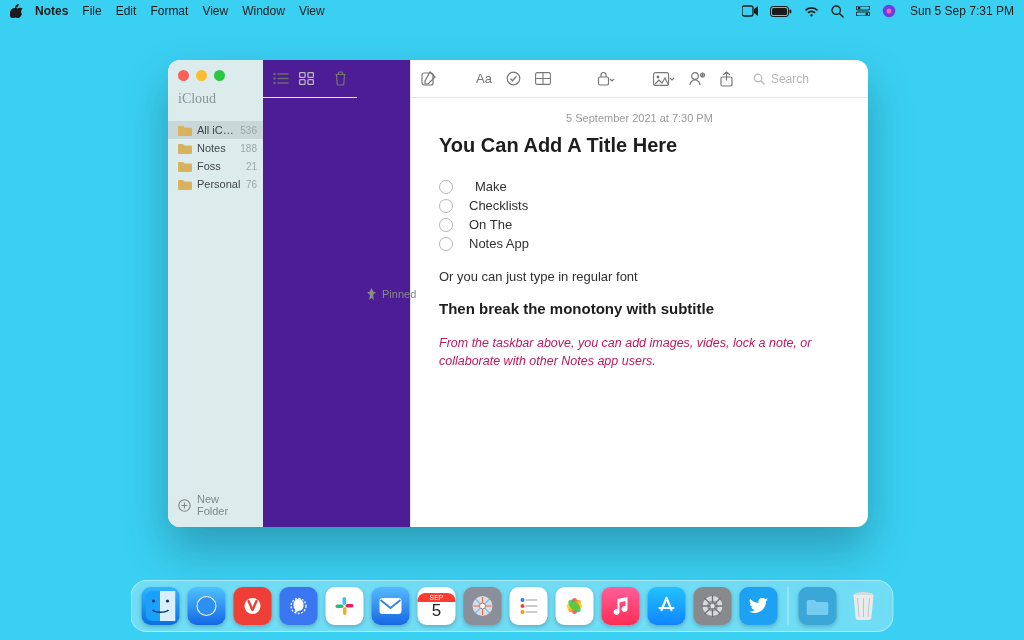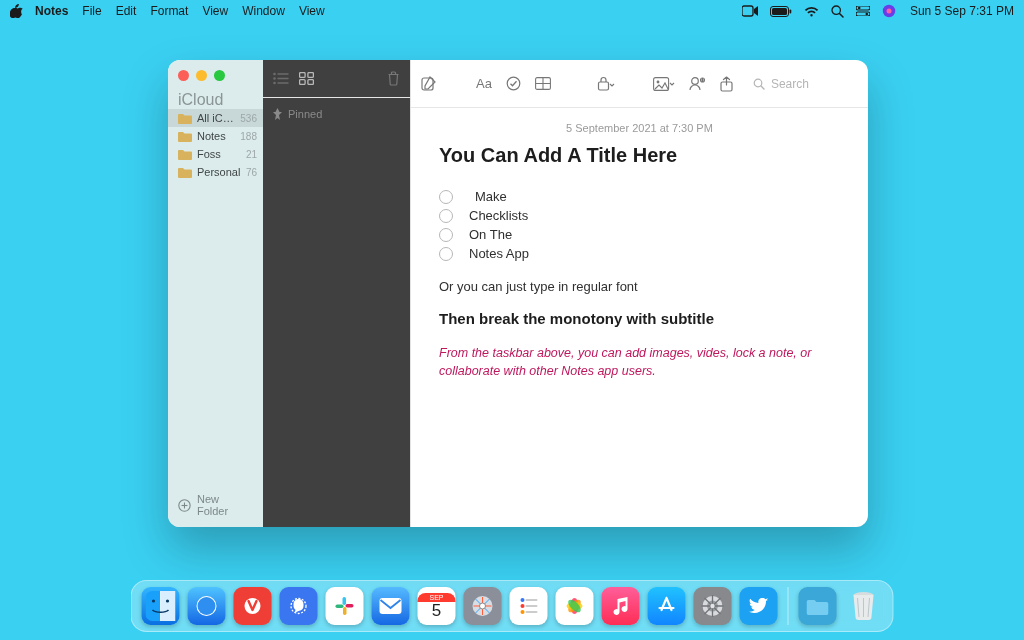--- a/index.html
+++ b/index.html
@@ -14,36 +14,36 @@
   .menubar .status-icon { margin-left: 12px; display: inline-flex; align-items: center; }
   .menubar .datetime { margin-left: 14px; }
 
   
   .window { position: absolute; left: 168px; top: 60px; width: 700px; height: 467px; background: #ffffff; border-radius: 12px; box-shadow: 0 22px 45px rgba(0,0,0,.25); display: flex; overflow: hidden; }
 
   .sidebar { width: 95px; background: #dcecec; display: flex; flex-direction: column; font-size: 11px; }
   .traffic { display: flex; gap: 7px; padding: 10px 10px 6px; }
   .traffic span { width: 11px; height: 11px; border-radius: 50%; }
   .tr-red { background: #fb5f57; } .tr-yellow { background: #fcbc2e; } .tr-green { background: #28c940; }
-  .section-label { font-size: 16px; color: #8b9595; padding: 4px 10px 0; }
+  .section-label { font-size: 14px; color: #8b9595; padding: 4px 10px 14px; font-family: Liberation Serif, serif; }
   .folder { display: flex; align-items: center; padding: 3px 6px 3px 10px; color: #404646; cursor: default; gap: 5px; }
   .folder.selected { background: #c8d8d9; }
   .folder .fname { flex: 1; white-space: nowrap; overflow: hidden; text-overflow: ellipsis; }
   .folder .count { color: #9ea7a8; font-size: 10px; }
   .folder .ficon { width: 14px; height: 11px; }
   .sidebar .grow { flex: 1; }
   .newfolder { display: flex; align-items: center; gap: 6px; color: #7d8889; padding: 10px; font-size: 11px; cursor: pointer; }
 
-  .notelist { width: 148px; border-right: 1px solid #e3e3e3; background: #404040; display: flex; flex-direction: column; }
+  .notelist { width: 148px; border-right: 1px solid #e3e3e3; background: #4c1d95; display: flex; flex-direction: row; }
   .notelist-toolbar { height: 38px; border-bottom: 1px solid #e6e6e6; display: flex; align-items: center; padding: 0 10px; gap: 10px; color: #7b7b7b; }
   .notelist-toolbar .grow { flex: 1; }
   .pinned { display: flex; align-items: center; gap: 6px; color: #8a8a8a; font-size: 11px; padding: 10px 10px; }
 
   .editor { flex: 1; display: flex; flex-direction: column; }
-  .editor-toolbar { height: 48px; border-bottom: 1px solid #e6e6e6; display: flex; align-items: center; padding: 0 10px; gap: 14px; color: #707070; }
+  .editor-toolbar { height: 38px; border-bottom: 1px solid #e6e6e6; display: flex; align-items: center; padding: 0 10px; gap: 14px; color: #707070; }
   .editor-toolbar .search { flex: 1; display: flex; align-items: center; gap: 6px; color: #b5b5b5; font-size: 12px; border-radius: 6px; padding: 3px 6px; }
   .icon-btn { cursor: pointer; display: inline-flex; }
 
   .note-body { flex: 1; padding: 14px 28px 20px; overflow: auto; color: #1d1d1d; }
   .timestamp { text-align: center; font-size: 11px; color: #9a9a9a; margin-bottom: 10px; }
   .title { font-size: 20px; font-weight: 700; margin-bottom: 22px; }
   .checklist { margin-bottom: 18px; }
   .chk { display: flex; align-items: center; gap: 16px; font-size: 13px; color: #303030; margin-bottom: 4px; }
   .chk .circle { width: 14px; height: 14px; border: 1.5px solid #b7b7b7; border-radius: 50%; }
   .para { font-size: 13px; margin-bottom: 16px; color: #303030; }

